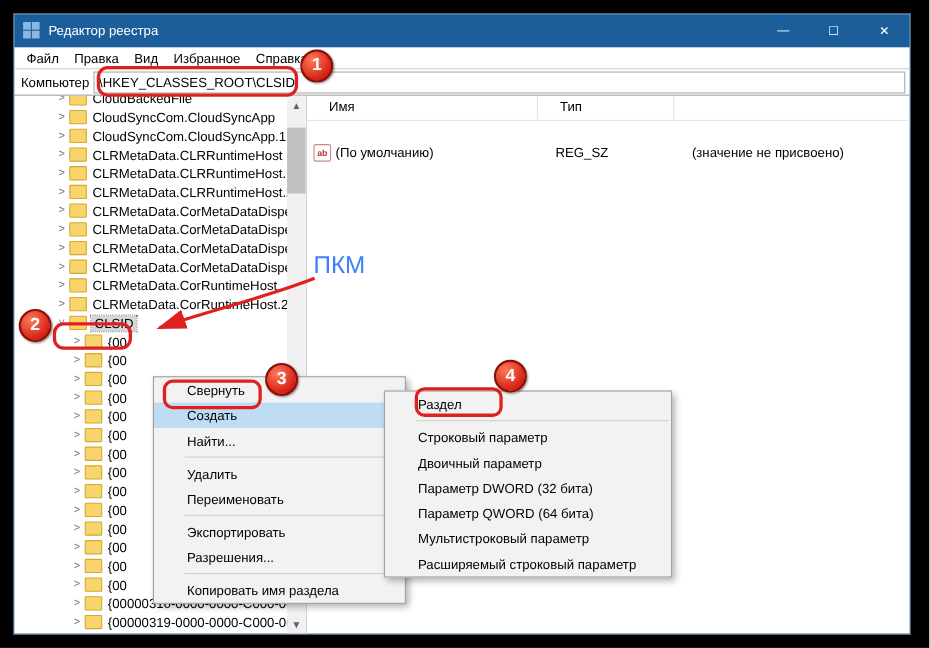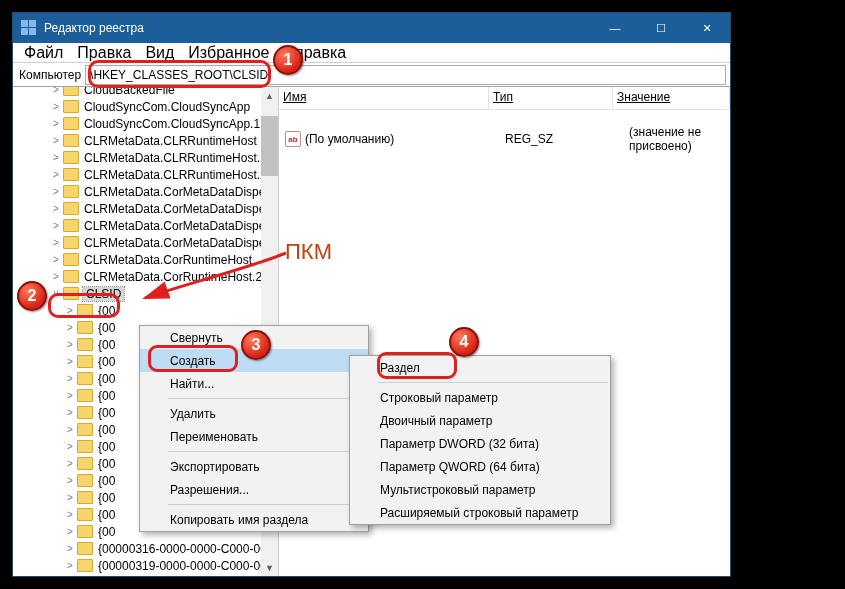--- a/index.html
+++ b/index.html
@@ -1,31 +1,31 @@
 <!DOCTYPE html>
 <html><head>
 <meta charset="utf-8">
 <style>
   * { box-sizing: border-box; font-family: "Segoe UI", Tahoma, sans-serif; }
   html,body { margin:0; padding:0; }
 
   .outer-wrap   { background:#000; width:845px; height:589px; padding:12px; position:relative; }
-  .window       { width:719px; height:565px; background:#fff; border:1px solid #2b4b6f; position:relative; }
+  .window       { width:816px; height:565px; background:#fff; border:1px solid #2b4b6f; position:relative; }
 
   
   .titlebar     { height:30px; background:#1c5e99; display:flex; align-items:center; color:#fff; font-size:12px; }
   .titlebar .app-icon { width:16px; height:16px; margin:0 7px 0 8px; display:flex; flex-wrap:wrap; }
   .titlebar .app-icon span { width:7px; height:7px; margin:0 1px 1px 0; background:#89b7e6; }
   .titlebar .title { flex:1; }
   .titlebar .controls { display:flex; }
   .titlebar .controls div { width:46px; height:30px; display:flex; align-items:center; justify-content:center; font-size:11px; color:#fff; }
   .titlebar .controls div:last-child { width:46px; }
 
   
-  .menubar      { height:20px; display:flex; align-items:center; font-size:16px; border-bottom:1px solid #d0d0d0; padding-left:4px; }
+  .menubar      { height:20px; display:flex; align-items:center; font-size:12px; border-bottom:1px solid #d0d0d0; padding-left:4px; }
   .menubar span { padding:2px 7px; }
 
   
   .addressbar   { height:24px; display:flex; align-items:center; border-bottom:1px solid #a3a3a3; font-size:12px; }
   .addressbar .lbl { padding:0 2px 0 6px; }
   .addressbar .path-box { flex:1; height:20px; margin:2px 4px 2px 2px; border:1px solid #aaa; padding:1px 4px; font-size:12px; display:flex; align-items:center; }
   .addr-highlight { position:absolute; border:3px solid #e02020; border-radius:10px; z-index:20; pointer-events:none; }
 
   
   .body-split   { display:flex; height:489px; }
@@ -40,21 +40,21 @@
   .tree-row .folder { width:16px; height:13px; background:#f7d46c; border:1px solid #d6a92a; border-radius:1px; margin-right:4px; flex:0 0 auto; }
   .tree-row.selected .label { background:#d6d6d6; padding:0 3px; outline:1px dotted #888; }
   .tree-row .label { padding:0 1px; }
   .tree-scrollbar { position:absolute; right:0; top:0; bottom:0; width:17px; background:#f0f0f0; display:flex; flex-direction:column; }
   .tree-scrollbar .btn { height:17px; display:flex; align-items:center; justify-content:center; font-size:9px; color:#606060; }
   .tree-scrollbar .track { flex:1; position:relative; }
   .tree-scrollbar .thumb { position:absolute; left:0; right:0; top:12px; height:60px; background:#c2c2c2; }
 
   
   .list-header  { height:23px; display:flex; border-bottom:1px solid #e5e5e5; }
-  .list-header div { padding:3px 4px; border-right:1px solid #e5e5e5;text-decoration:underline; }
+  .list-header div { padding:3px 20px; border-right:1px solid #e5e5e5; }
   .col-name { width:210px; }
   .col-type { width:124px; }
   .col-val  { flex:1; }
 
   .list-row { display:flex; height:18px; align-items:center;margin-top:20px; }
   .list-row .icn { width:16px; height:16px; margin:0 4px 0 6px; border:1px solid #c08c8c; border-radius:2px; background:#fff; color:#c03030; font-size:8px; font-weight:bold; display:flex; align-items:center; justify-content:center; }
   .list-row .c1 { width:200px; }
   .list-row .c2 { width:124px; }
   .list-row .c3 { flex:1; }
 
@@ -64,21 +64,21 @@
   .ctx-menu .item.hover { background:#bfdcf5;text-align:right; }
   .ctx-menu .sep { height:1px; margin:3px 2px 3px 28px; background:#cfcfcf; }
   .ctx-menu .item .sub-arrow { position:absolute; right:8px; font-size:9px; color:#333; }
 
   
   .callout { position:absolute; width:30px; height:30px; border-radius:50%;
              background:radial-gradient(circle at 35% 30%, #ff7a5a, #d62215 70%);
              border:2px solid #8a0f08; color:#fff; font-weight:bold; font-size:16px;
              display:flex; align-items:center; justify-content:center; z-index:40;
              box-shadow:1px 1px 2px rgba(0,0,0,.45); }
-  .annot-text { position:absolute; color:#c2410c; font-size:22px; font-weight:400; z-index:25;margin-top:11px; }
+  .annot-text { position:absolute; color:#3b82f6; font-size:22px; font-weight:400; z-index:25; }
   svg.annot { position:absolute; z-index:25; pointer-events:none; }
 
   .item-highlight { position:absolute; border:3px solid #e02020; border-radius:9px; z-index:35; pointer-events:none; }
 </style>
 </head>
 <body>
 
 <div class="outer-wrap">
   <div class="window">
 
@@ -267,21 +267,20 @@
             <div class="thumb"></div>
           </div>
           <div class="btn">▼</div>
         </div>
       </div>
 
       <div class="list-pane">
         <div class="list-header">
           <div class="col-name">Имя</div>
           <div class="col-type">Тип</div>
-          <div class="col-val">Значение</div>
         </div>
         <div class="list-row">
           <div class="icn">ab</div>
           <div class="c1">(По умолчанию)</div>
           <div class="c2">REG_SZ</div>
           <div class="c3">(значение не присвоено)</div>
         </div>
       </div>
     </div>
 
@@ -292,21 +291,21 @@
     <div class="annot-text" style="left:272px; top:215px;">ПКМ</div>
     <svg class="annot" style="left:120px; top:237px;" width="160" height="60">
       <defs>
           <marker id="ah1" markerWidth="10" markerHeight="10" refX="8" refY="3" orient="auto">
         <path d="M0,0 L9,3 L0,6 Z" fill="#e02020"></path>
           </marker>
         </defs>
       <path d="M153,3 C110,20 55,33 12,48" stroke="#e02020" stroke-width="3" fill="none" marker-end="url(#ah1)"></path>
     </svg>
 
-    <div class="ctx-menu" id="ctx1" style="left:126px; top:312px; width:230px;">
+    <div class="ctx-menu" id="ctx1" style="left:126px; top:329px; width:230px;">
         <div class="item">Свернуть</div>
         <div class="item hover">Создать<span class="sub-arrow">▶</span></div>
         <div class="item">Найти...</div>
         <div class="sep"></div>
         <div class="item">Удалить</div>
         <div class="item">Переименовать</div>
         <div class="sep"></div>
         <div class="item">Экспортировать</div>
         <div class="item">Разрешения...</div>
         <div class="sep"></div>

